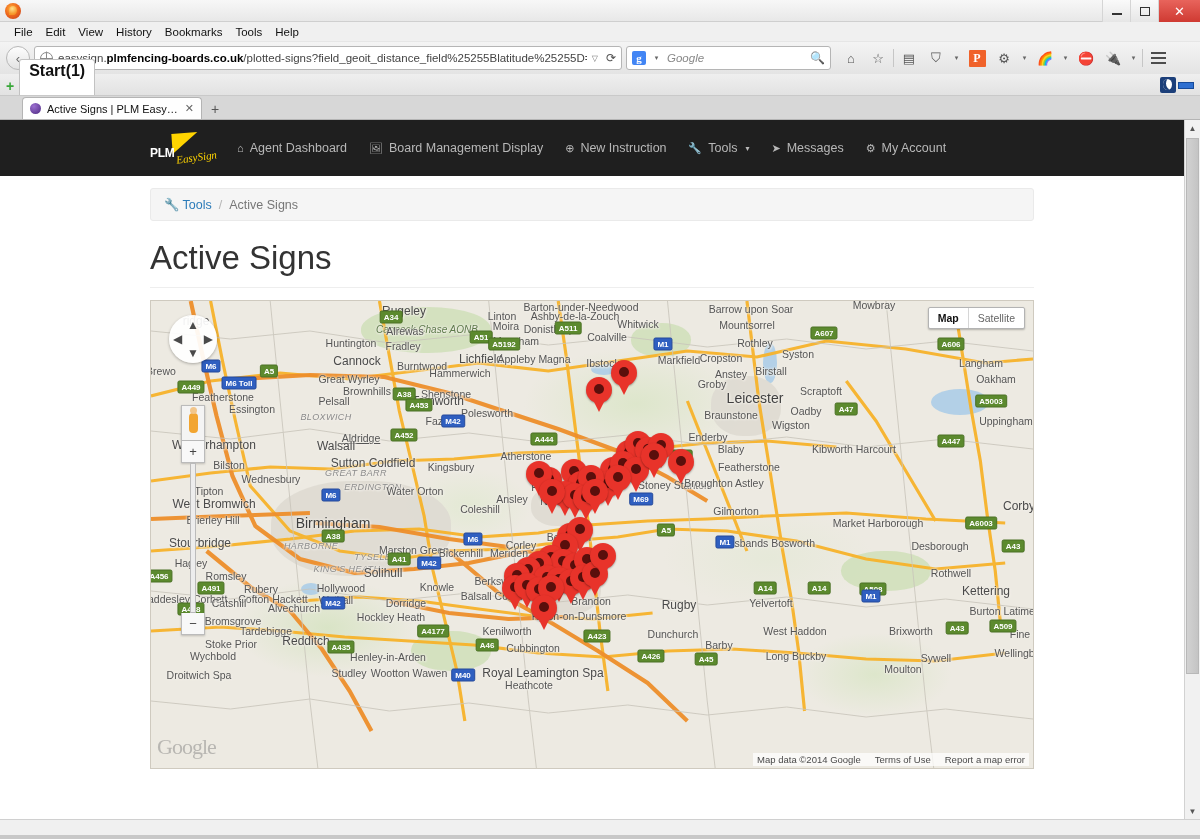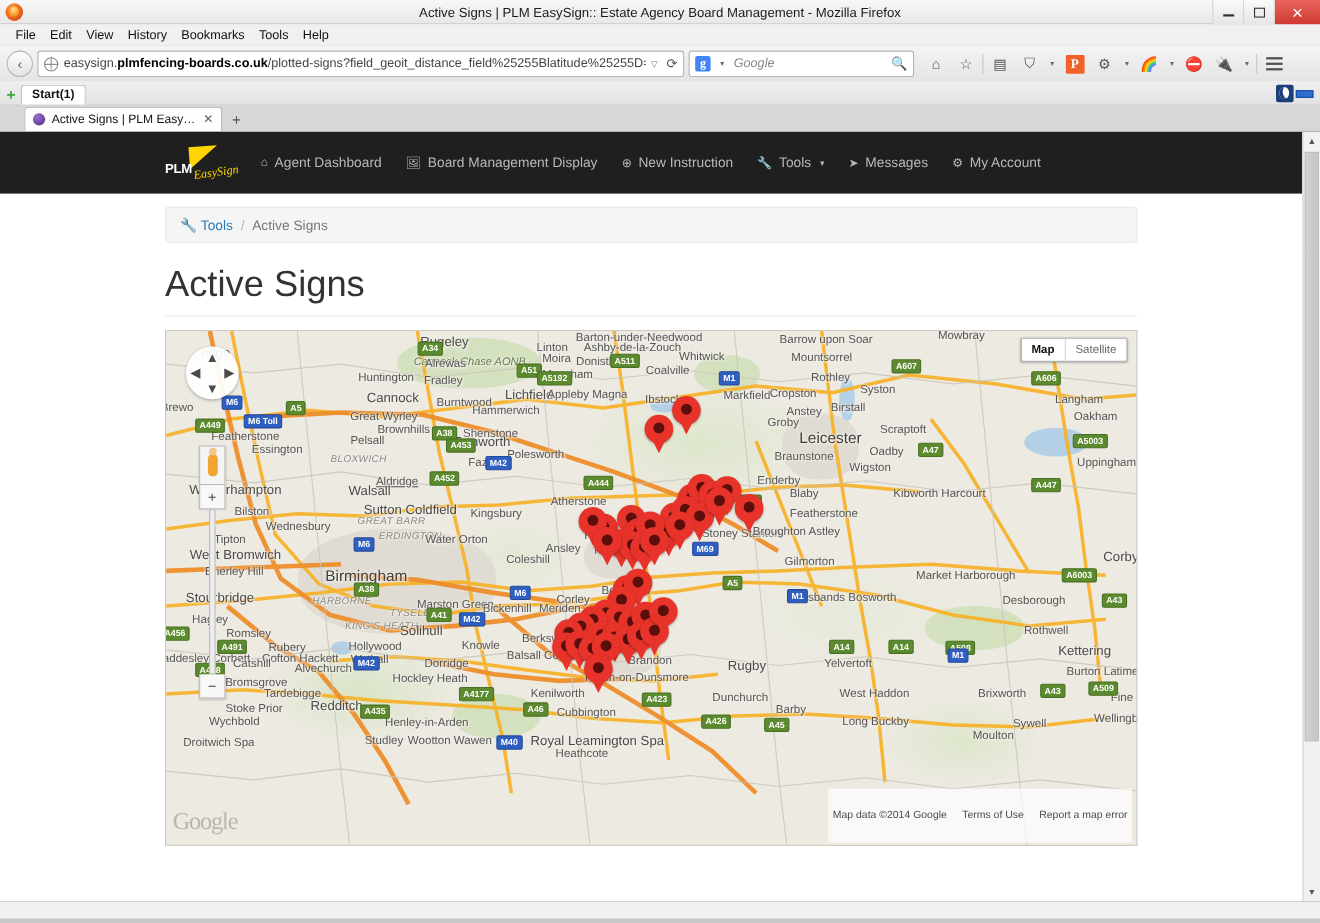--- a/index.html
+++ b/index.html
@@ -122,22 +122,22 @@
     height:22px;flex:0 0 22px;
     background: linear-gradient(to bottom,#efefef,#e2e2e2);
     display:flex;align-items:flex-end;padding-left:6px;
     position:relative;
     border-bottom:1px solid #c9c9c9;
   }
   .plusg { color:#3aa83a; font-size:14px; font-weight:bold; margin:0 5px 2px 0; line-height:1; }
   .bm-tab {
     background:#fff;border:1px solid #c2c2c2;border-bottom:none;
     border-radius:3px 3px 0 0;
-    font-size:11px;font-weight:bold;color:#111;
-    padding:2px 9px 3px 9px;
+    font-size:16px;font-weight:bold;color:#111;
+    padding:2px 9px 15px 9px;
   }
   .bm-right { position:absolute; right:6px; bottom:2px; display:flex; align-items:center; gap:2px; }
   .moon {
     width:16px;height:16px;background:#1c3f7a;border-radius:2px;position:relative;
   }
   .moon::after{content:"";position:absolute;left:3px;top:2px;width:9px;height:11px;border-radius:50%;
     background:#fff; box-shadow: 4px -1px 0 -1px #1c3f7a inset;}
   .minibar{width:16px;height:7px;background:#2e6fd0;border:1px solid #164a99;}
 
   
@@ -322,21 +322,21 @@
     position:absolute; right:8px; top:6px;
     display:flex; background:#fff; border:1px solid #b3b3b3;
     box-shadow:0 1px 2px rgba(0,0,0,.25); border-radius:2px;
   }
   .mtype { font-size:10.5px; padding:4px 9px; color:#666; }
   .mtype.active { color:#111; font-weight:bold; }
   .mtype + .mtype { border-left:1px solid #d6d6d6; }
   .attrib {
     position:absolute; right:4px; bottom:2px;
     display:flex; gap:14px; font-size:9.5px; color:#4a4a4a;
-    background:rgba(255,255,255,.72); padding:19px 4px;
+    background:rgba(255,255,255,.72); padding:1px 4px;
   }
   .gwatermark {
     position:absolute; left:6px; bottom:8px;
     font-size:22px; color:rgba(120,120,120,.45);
     font-family:"Liberation Serif",serif; letter-spacing:-1px;
   }
 
   
   .pscroll {
     flex:0 0 16px; background:#f1f1f1; border-left:1px solid #d2d2d2;
@@ -357,21 +357,20 @@
     position:absolute; left:0; right:0; bottom:0; height:4px; background:#c8c8c8;
   }
 </style>
 </head>
 <body>
 
 <div class="win">
 
   <div class="titlebar">
     <div class="ff-logo"></div>
-    <div class="title-text">Active Signs | PLM EasySign:: Estate Agency Board Management - Mozilla Firefox</div>
     <div class="wbtns">
       <div class="wbtn">
           <span class="glyph-min"></span>
         </div>
       <div class="wbtn">
           <span class="glyph-max"></span>
         </div>
       <div class="wbtn close">✕</div>
     </div>
   </div>

